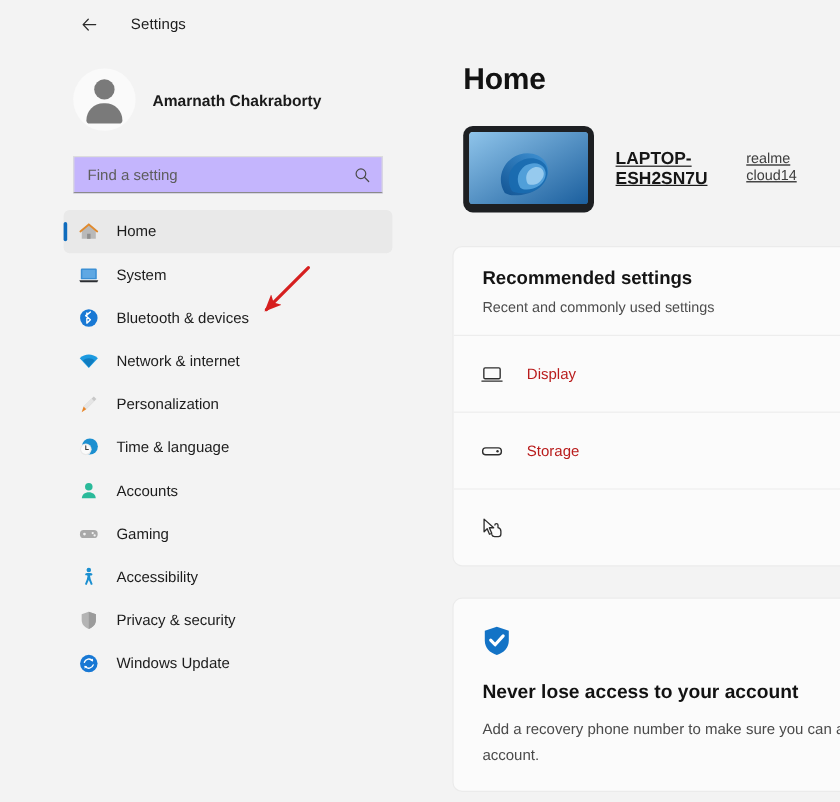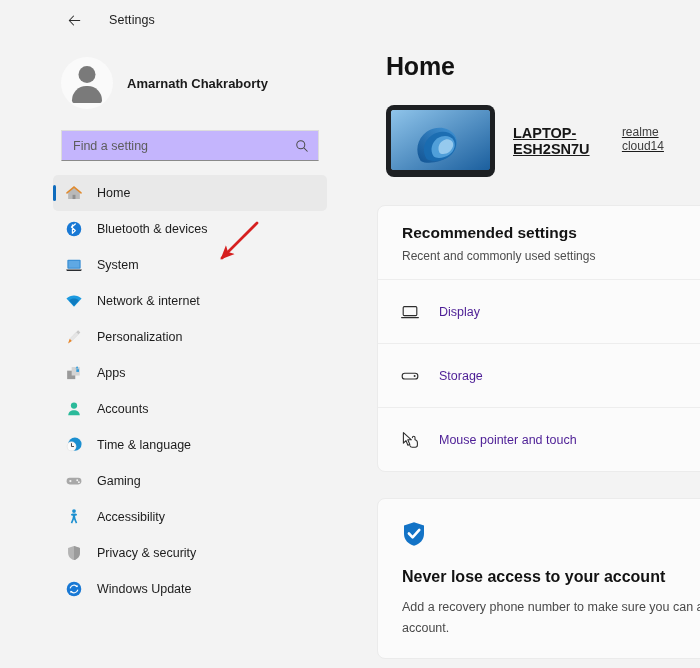--- a/index.html
+++ b/index.html
@@ -128,21 +128,21 @@
     border-radius: 8px; overflow: hidden;
   }
   .card-head { padding: 18px 0 16px 24px; }
   .card-title { font-size: 15.5px; font-weight: bold; color: #141414; }
   .card-sub { font-size: 12px; color: #4d4d4d; margin-top: 7px; }
   .card-row {
     height: 64px; display: flex; align-items: center; gap: 19px;
     padding-left: 22px; border-top: 1px solid #ededed; cursor: pointer;
   }
   .row-ico { width: 20px; height: 20px; flex: 0 0 20px; }
-  .row-label { font-size: 12.5px; color: #4c1d95; text-align: right; }
+  .row-label { font-size: 12.5px; color: #b91c1c; text-align: right; }
 
   .card2 { margin-top: 26px; padding: 22px 0 20px 24px; }
   .card2-title {
     font-size: 16px; font-weight: bold; color: #121212; margin-top: 17px;
   }
   .card2-body {
     font-size: 12.5px; color: #4a4a4a; margin-top: 11px;
     line-height: 1.65; width: 370px;
   }
 
@@ -189,79 +189,70 @@
         <svg class="nav-ico" viewBox="0 0 20 20">
           <path d="M3.5 9.5 10 4l6.5 5.5v7.2h-13z" fill="#b9b9b9"></path>
           <path d="M2.2 9.9 10 3.4l7.8 6.5" fill="none" stroke="#e08a2e" stroke-width="1.7" stroke-linecap="round"></path>
           <rect x="8.4" y="12" width="3.2" height="4.7" fill="#8f8f8f"></rect>
         </svg>
         <span class="nav-label">Home</span>
       </div>
 
       <div class="navitem">
         <svg class="nav-ico" viewBox="0 0 20 20">
-          <circle cx="10" cy="10" r="8.1" fill="#1878d4"></circle>
-          <path d="M8.2 5.3v9.5l3.3-3.1-4.4-3.9 4.4-3.4-3.3 2.9" fill="none" stroke="#fff" stroke-width="1.25" stroke-linecap="round" stroke-linejoin="round"></path>
-        </svg>
-        <span class="nav-label">Bluetooth &amp; devices</span>
-      </div>
-
-      <div class="navitem">
-        <svg class="nav-ico" viewBox="0 0 20 20">
           <rect x="2.6" y="4.2" width="14.8" height="10" rx="1.1" fill="#3b8fd4"></rect>
           <rect x="4" y="5.5" width="12" height="7.4" fill="#5fa8e3"></rect>
           <path d="M1.2 15h17.6l-1 1.8H2.2z" fill="#2a2d31"></path>
         </svg>
         <span class="nav-label">System</span>
       </div>
 
       <div class="navitem">
         <svg class="nav-ico" viewBox="0 0 20 20">
+          <circle cx="10" cy="10" r="8.1" fill="#1878d4"></circle>
+          <path d="M8.2 5.3v9.5l3.3-3.1-4.4-3.9 4.4-3.4-3.3 2.9" fill="none" stroke="#fff" stroke-width="1.25" stroke-linecap="round" stroke-linejoin="round"></path>
+        </svg>
+        <span class="nav-label">Bluetooth &amp; devices</span>
+      </div>
+
+      <div class="navitem">
+        <svg class="nav-ico" viewBox="0 0 20 20">
           <path d="M1.6 7.2C4 5 7 3.9 10 3.9s6 1.1 8.4 3.3L10 16.3z" fill="#1c9ae0"></path>
           <path d="M4.6 9.4C6.2 8 8 7.3 10 7.3s3.8.7 5.4 2.1L10 15.6z" fill="#0f7cc0"></path>
         </svg>
         <span class="nav-label">Network &amp; internet</span>
       </div>
 
       <div class="navitem">
         <svg class="nav-ico" viewBox="0 0 20 20">
           <path d="M14.6 2.6 17 5 7.6 14.4 5.2 12z" fill="#c8c8c8"></path>
           <path d="M12.6 4.6 15 7 7.6 14.4 5.2 12z" fill="#e5e5e5"></path>
           <path d="M5.2 12 7.6 14.4 3.4 17.2z" fill="#e8862a"></path>
         </svg>
         <span class="nav-label">Personalization</span>
       </div>
 
-      <div class="navitem">
-        <svg class="nav-ico" viewBox="0 0 20 20">
-          <rect x="2.4" y="7.4" width="9" height="9.4" fill="#9a9a9a"></rect>
-          <rect x="7.4" y="3.4" width="9" height="9.4" fill="#d4d4d4"></rect>
-          <path d="M13.4 2.2l1.6 2.7h-3.2z" fill="#2f9bdb"></path>
-          <rect x="12.6" y="5.8" width="3" height="3" fill="#2f9bdb"></rect>
-        </svg>
-        <span class="nav-label">Apps</span>
-      </div>
-
-      <div class="navitem">
-        <svg class="nav-ico" viewBox="0 0 20 20">
-          <circle cx="10" cy="6.2" r="3.5" fill="#2aba9a"></circle>
-          <path d="M3.6 17c0-3.5 2.9-5.6 6.4-5.6s6.4 2.1 6.4 5.6z" fill="#2aba9a"></path>
-        </svg>
-        <span class="nav-label">Accounts</span>
-      </div>
 
       <div class="navitem">
         <svg class="nav-ico" viewBox="0 0 20 20">
           <circle cx="11" cy="9" r="7.4" fill="#1b8fd0"></circle>
           <path d="M11 1.6a7.4 7.4 0 0 1 0 14.8 7.4 7.4 0 0 0 0-14.8z" fill="#1272ad"></path>
           <circle cx="7.2" cy="11.6" r="5.4" fill="#e9e9e9"></circle>
           <circle cx="7.2" cy="11.6" r="4.3" fill="#fbfbfb"></circle>
           <path d="M7.2 8.4v3.3h2.4" fill="none" stroke="#3a3a3a" stroke-width="1" stroke-linecap="round"></path>
         </svg>
         <span class="nav-label">Time &amp; language</span>
+      </div>
+
+      <div class="navitem">
+        <svg class="nav-ico" viewBox="0 0 20 20">
+          <circle cx="10" cy="6.2" r="3.5" fill="#2aba9a"></circle>
+          <path d="M3.6 17c0-3.5 2.9-5.6 6.4-5.6s6.4 2.1 6.4 5.6z" fill="#2aba9a"></path>
+        </svg>
+        <span class="nav-label">Accounts</span>
       </div>
 
       <div class="navitem">
         <svg class="nav-ico" viewBox="0 0 20 20">
           <rect x="1.8" y="6.4" width="16.4" height="7.4" rx="3.4" fill="#a8a8a8"></rect>
           <circle cx="6" cy="10.1" r="1.25" fill="#f2f2f2"></circle>
           <circle cx="13.6" cy="9.1" r="1.05" fill="#f2f2f2"></circle>
           <circle cx="15.4" cy="11.3" r="1.05" fill="#f2f2f2"></circle>
         </svg>
         <span class="nav-label">Gaming</span>
@@ -348,21 +339,20 @@
           <circle cx="14.6" cy="10.1" r="1" fill="#2e2e2e"></circle>
         </svg>
         <span class="row-label">Storage</span>
       </div>
 
       <div class="card-row">
         <svg class="row-ico" viewBox="0 0 20 20">
           <path d="M3.4 2.6 3.4 13.2 6 10.6l1.9 4.6 1.9-.8-2-4.6h3.6z" fill="none" stroke="#2e2e2e" stroke-width="1.1" stroke-linejoin="round"></path>
           <path d="M12.4 7.6c0-.8.6-1.3 1.3-1.3s1.3.5 1.3 1.3v2.1c1.5.3 2.4 1.3 2.4 3v2.4c0 1.2-.9 2.1-2.1 2.1h-3.1c-1.2 0-2-.7-2.3-1.6" fill="none" stroke="#2e2e2e" stroke-width="1.1" stroke-linejoin="round" stroke-linecap="round"></path>
         </svg>
-        <span class="row-label">Mouse pointer and touch</span>
       </div>
     </div>
 
     <div class="card card2">
       <svg width="24" height="26" viewBox="0 0 24 26">
         <path d="M12 1.2 22 4.6v8.1c0 6.1-4.2 10.3-10 12.1C6.2 23 2 18.8 2 12.7V4.6z" fill="#1373c6"></path>
         <path d="M6.9 12.5 10.6 16.3 17.3 8.9" fill="none" stroke="#fff" stroke-width="2.6" stroke-linecap="round" stroke-linejoin="round"></path>
       </svg>
       <div class="card2-title">Never lose access to your account</div>
       <div class="card2-body">Add a recovery phone number to make sure you can always your account.</div>

